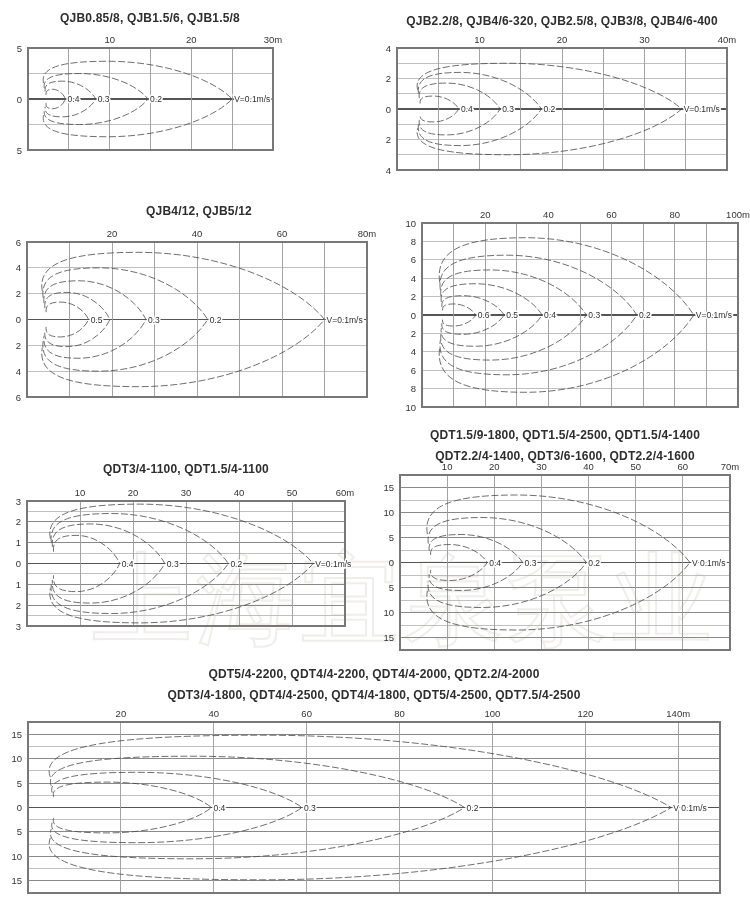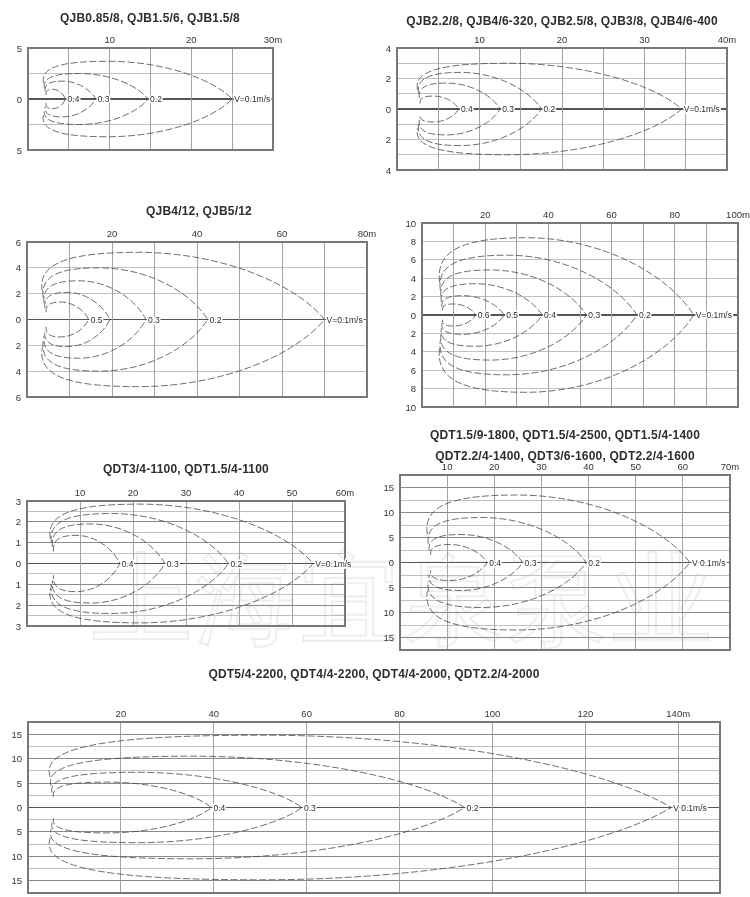--- a/index.html
+++ b/index.html
@@ -293,15 +293,16 @@
 
   <div class="chart-title" style="left:36px;top:459px;width:300px;text-align:center;">QDT3/4-1100, QDT1.5/4-1100</div>
 
   <div class="chart-title" style="left:385px;top:425px;width:360px;">
     <div>QDT1.5/9-1800, QDT1.5/4-2500, QDT1.5/4-1400</div>
     <div>QDT2.2/4-1400, QDT3/6-1600, QDT2.2/4-1600</div>
   </div>
 
   <div class="chart-title" style="left:74px;top:664px;width:600px;">
     <div>QDT5/4-2200, QDT4/4-2200, QDT4/4-2000, QDT2.2/4-2000</div>
+    <div>QDT3/4-1800, QDT4/4-2500, QDT4/4-1800, QDT5/4-2500, QDT7.5/4-2500</div>
   </div>
 
 </div>
 
 </body></html>

